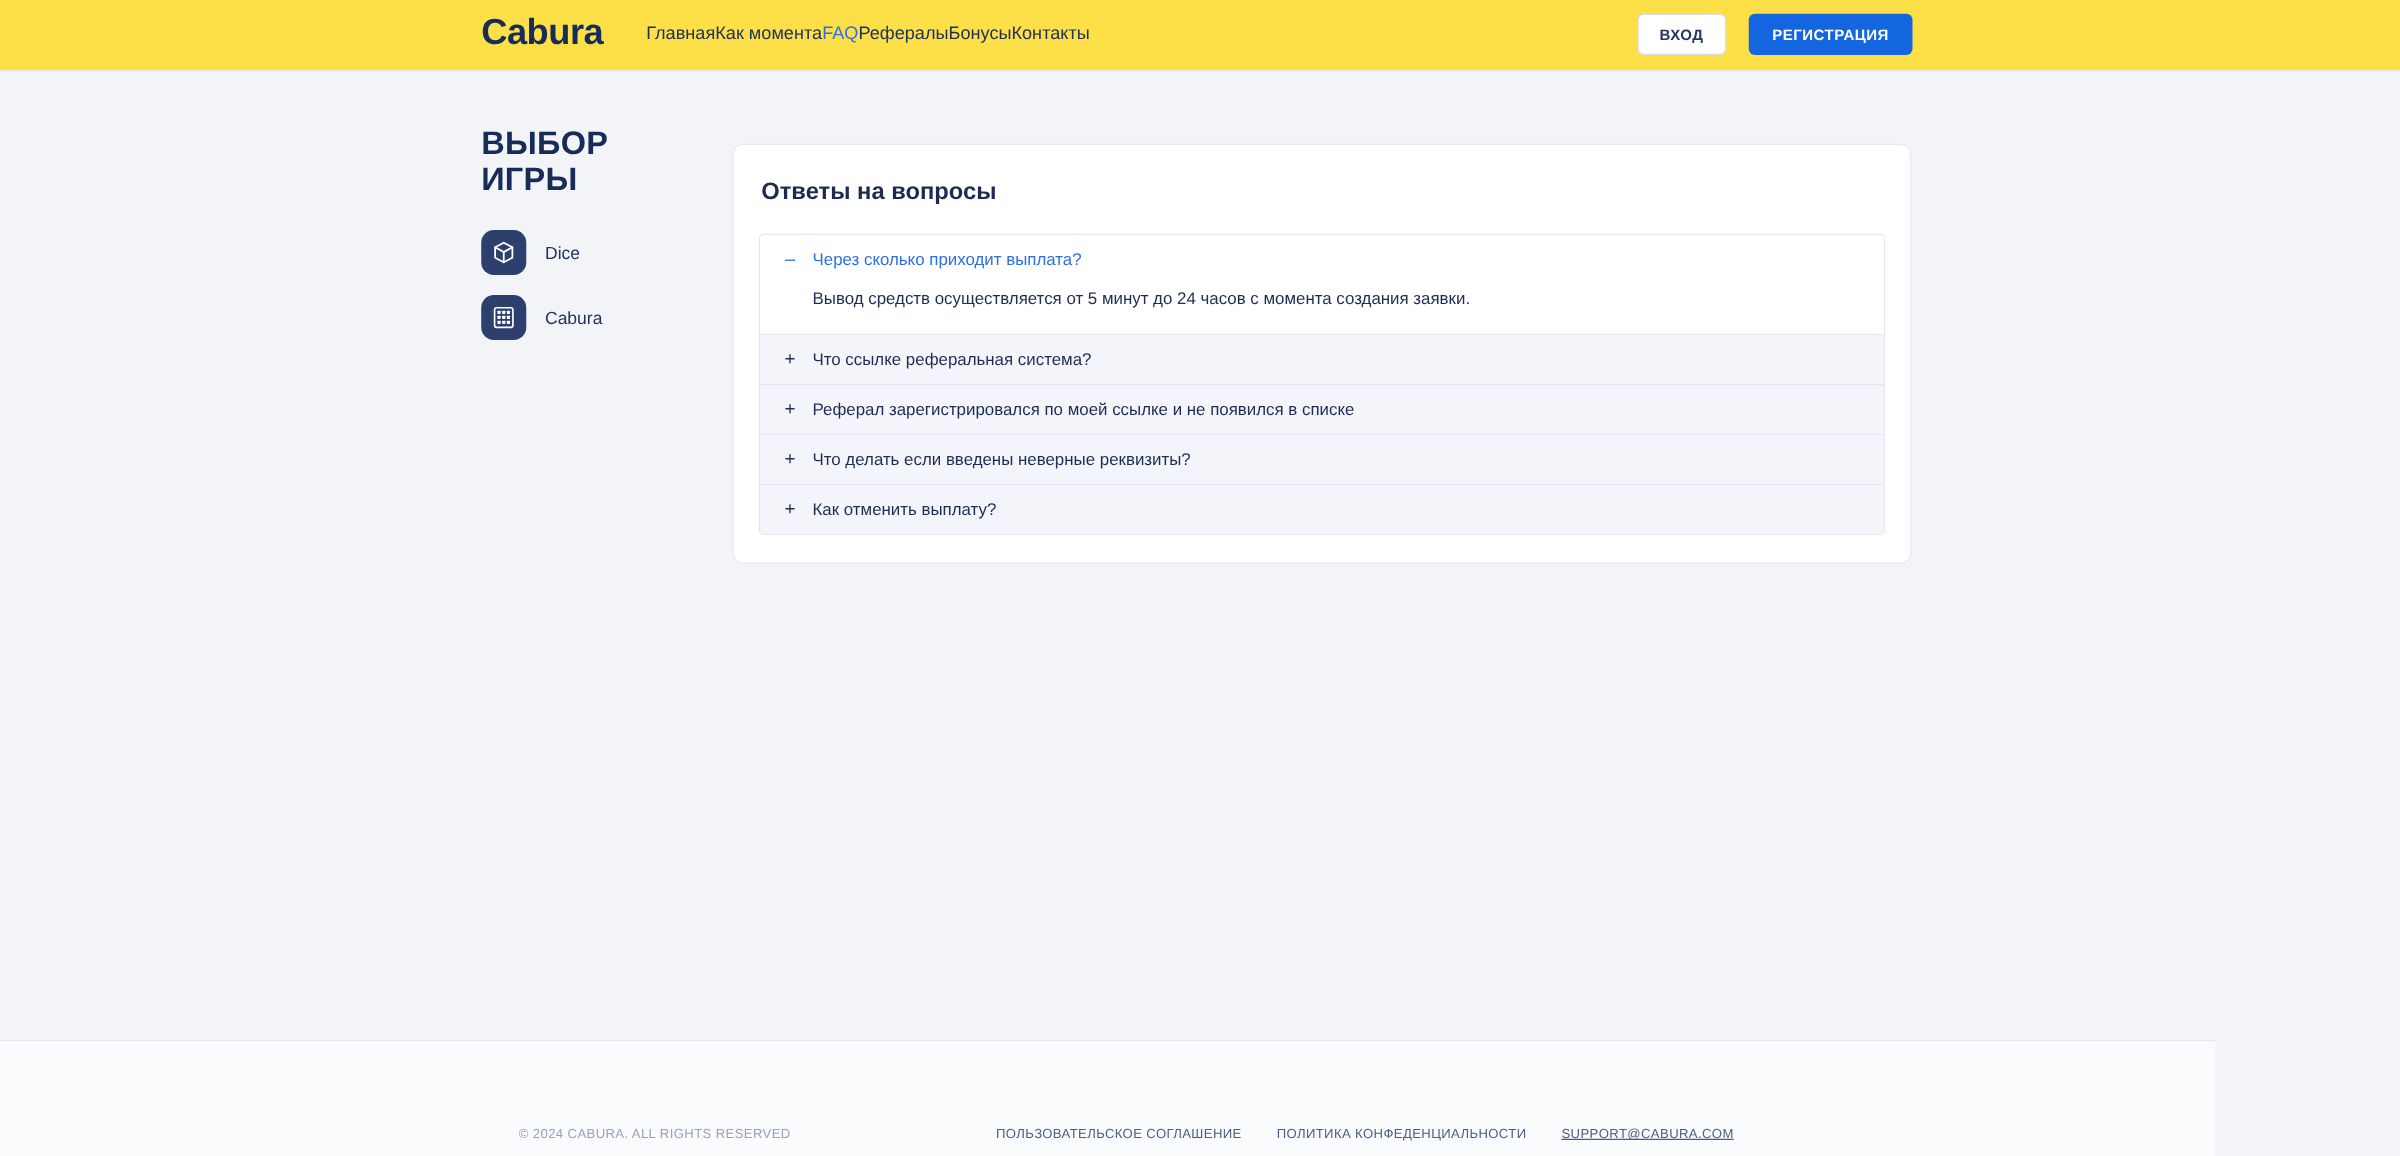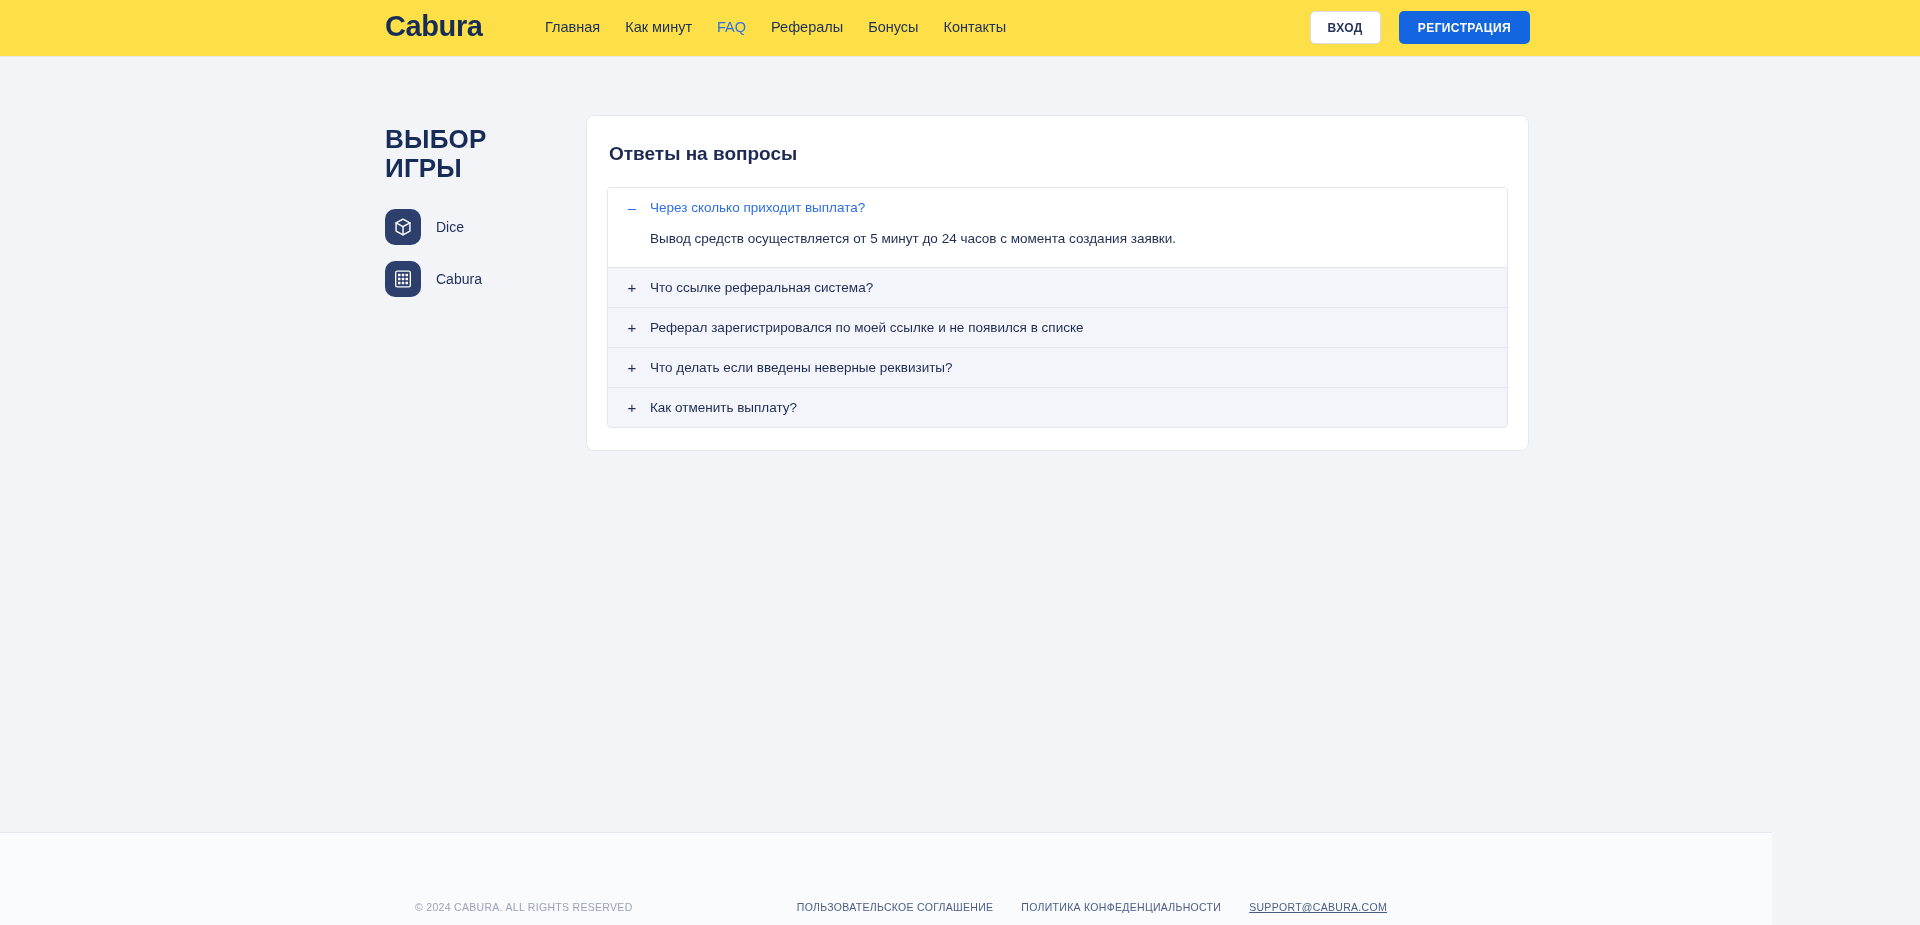--- a/index.html
+++ b/index.html
@@ -29,24 +29,23 @@
     position: absolute;
     left: 385px;
     top: 10px;
     font-size: 29px;
     font-weight: bold;
     letter-spacing: -0.4px;
     color: #182c58;
   }
   .nav {
     position: absolute;
-    left: 545px;
+    left: 517px;
     top: 19px;
     display: flex;
-    gap: 25px;
     align-items: center;
     text-align: center;
   }
   .nav-item {
     font-size: 14.5px;
     color: #1f3057;
     cursor: pointer;
     white-space: nowrap;
   }
   .nav-item.active { color: #2f6fe4; }
@@ -94,21 +93,20 @@
     position: relative;
     height: 835px;
   }
 
   
   .sidebar {
     position: absolute;
     left: 385px;
     top: 43px;
     width: 180px;
-    margin-top: 25px;
   }
   .sidebar-title {
     font-size: 26px;
     font-weight: bold;
     line-height: 1.13;
     color: #182c58;
     letter-spacing: 0.2px;
     text-transform: uppercase;
   }
   .game-list {
@@ -241,21 +239,21 @@
   .footer-link.underlined { text-decoration: underline; }
 </style>
 </head>
 <body>
 
 <div class="header">
   <div class="brand">Cabura</div>
 
   <nav class="nav">
     <span class="nav-item">Главная</span>
-    <span class="nav-item">Как минут</span>
+    <span class="nav-item">Как момента</span>
     <span class="nav-item active">FAQ</span>
     <span class="nav-item">Рефералы</span>
     <span class="nav-item">Бонусы</span>
     <span class="nav-item">Контакты</span>
   </nav>
 
   <div class="header-actions">
     <button class="btn-login">ВХОД</button>
     <button class="btn-register">РЕГИСТРАЦИЯ</button>
   </div>

